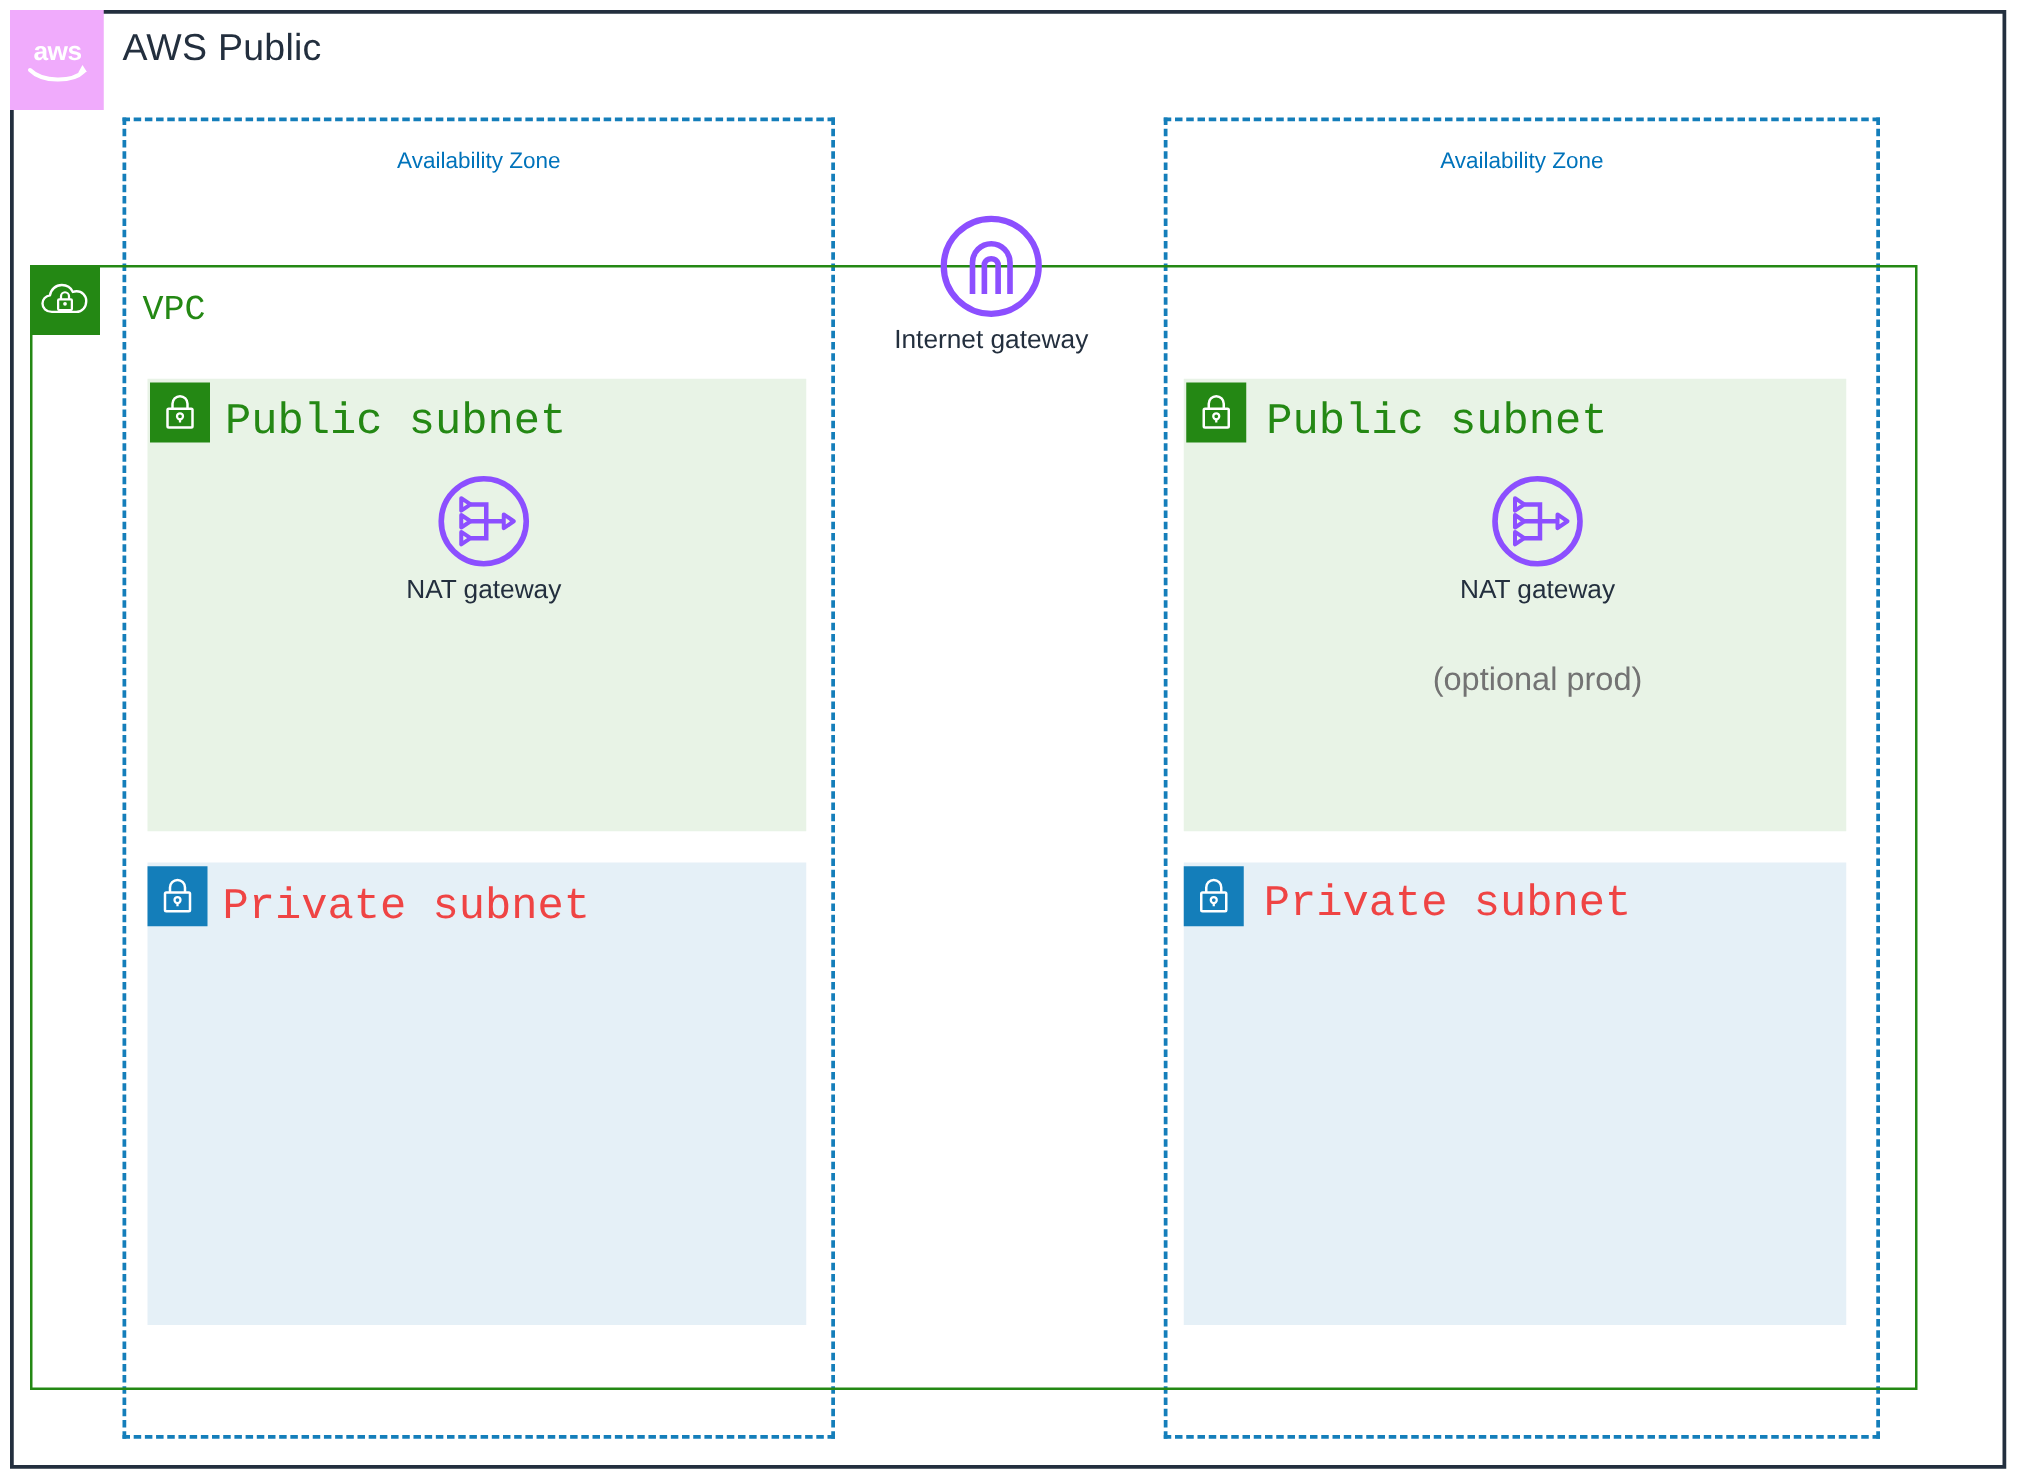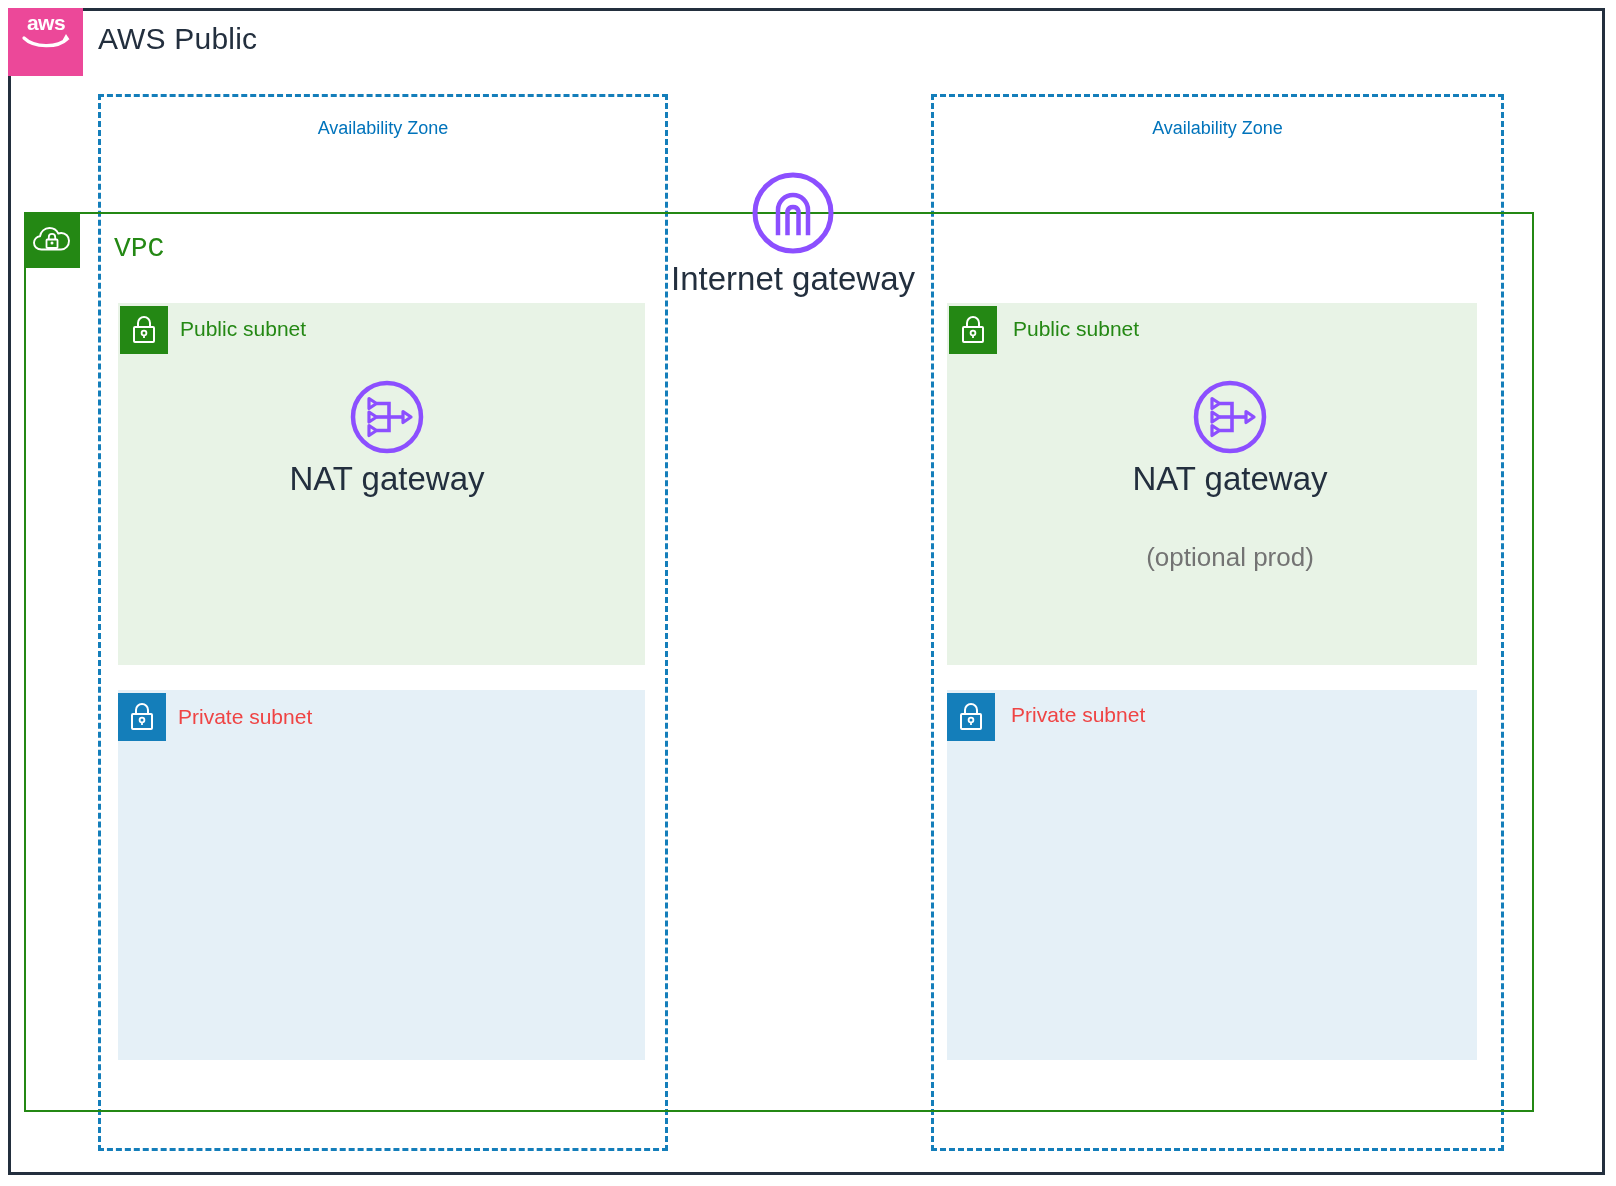--- a/index.html
+++ b/index.html
@@ -27,23 +27,24 @@
     height: 1167px;
     border: 3px solid #232F3E;
     box-sizing: border-box;
     background: transparent;
   }
   .aws-logo {
     position: absolute;
     left: 8px;
     top: 8px;
     width: 75px;
-    height: 68px;
-    background: #ec4899;
+    height: 80px;
+    background: #f0abfc;
     display: flex;
+    align-items: center;
     justify-content: center;
   }
   .aws-logo svg { display: block; }
   .cloud-title {
     position: absolute;
     left: 98px;
     top: 22px;
     font-size: 30px;
     color: #232F3E;
     letter-spacing: 0.2px;
@@ -121,22 +122,23 @@
     height: 48px;
     display: flex;
     align-items: center;
     justify-content: center;
   }
   .icon-public-subnet  { background: #248814; }
   .icon-private-subnet { background: #147EBA; }
 
   .subnet-label {
     position: absolute;
-    font-size: 21px;
-    white-space: nowrap;
+    font-size: 35px;
+    white-space: nowrap;
+    font-family: Liberation Mono, monospace;
   }
   .label-public  { color: #248814; }
   .label-private { color: #ef4444; }
 
   
   .ico-pub-left   { left: 120px; top: 306px; }
   .lbl-pub-left   { left: 180px; top: 317px; }
   .ico-pub-right  { left: 949px; top: 306px; }
   .lbl-pub-right  { left: 1013px; top: 317px; }
   .ico-priv-left  { left: 118px; top: 693px; }
@@ -144,21 +146,21 @@
   .ico-priv-right { left: 947px; top: 693px; }
   .lbl-priv-right { left: 1011px; top: 703px; }
 
   
   .node {
     position: absolute;
     text-align: center;
   }
   .node-icon { display: block; margin: 0 auto; }
   .node-caption {
-    font-size: 33px;
+    font-size: 21px;
     color: #232F3E;
     line-height: 1.18;
     white-space: nowrap;
     margin-top: 4px;
   }
   .node-subcaption {
     font-size: 26px;
     color: #737373;
     line-height: 1.15;
     white-space: nowrap;

